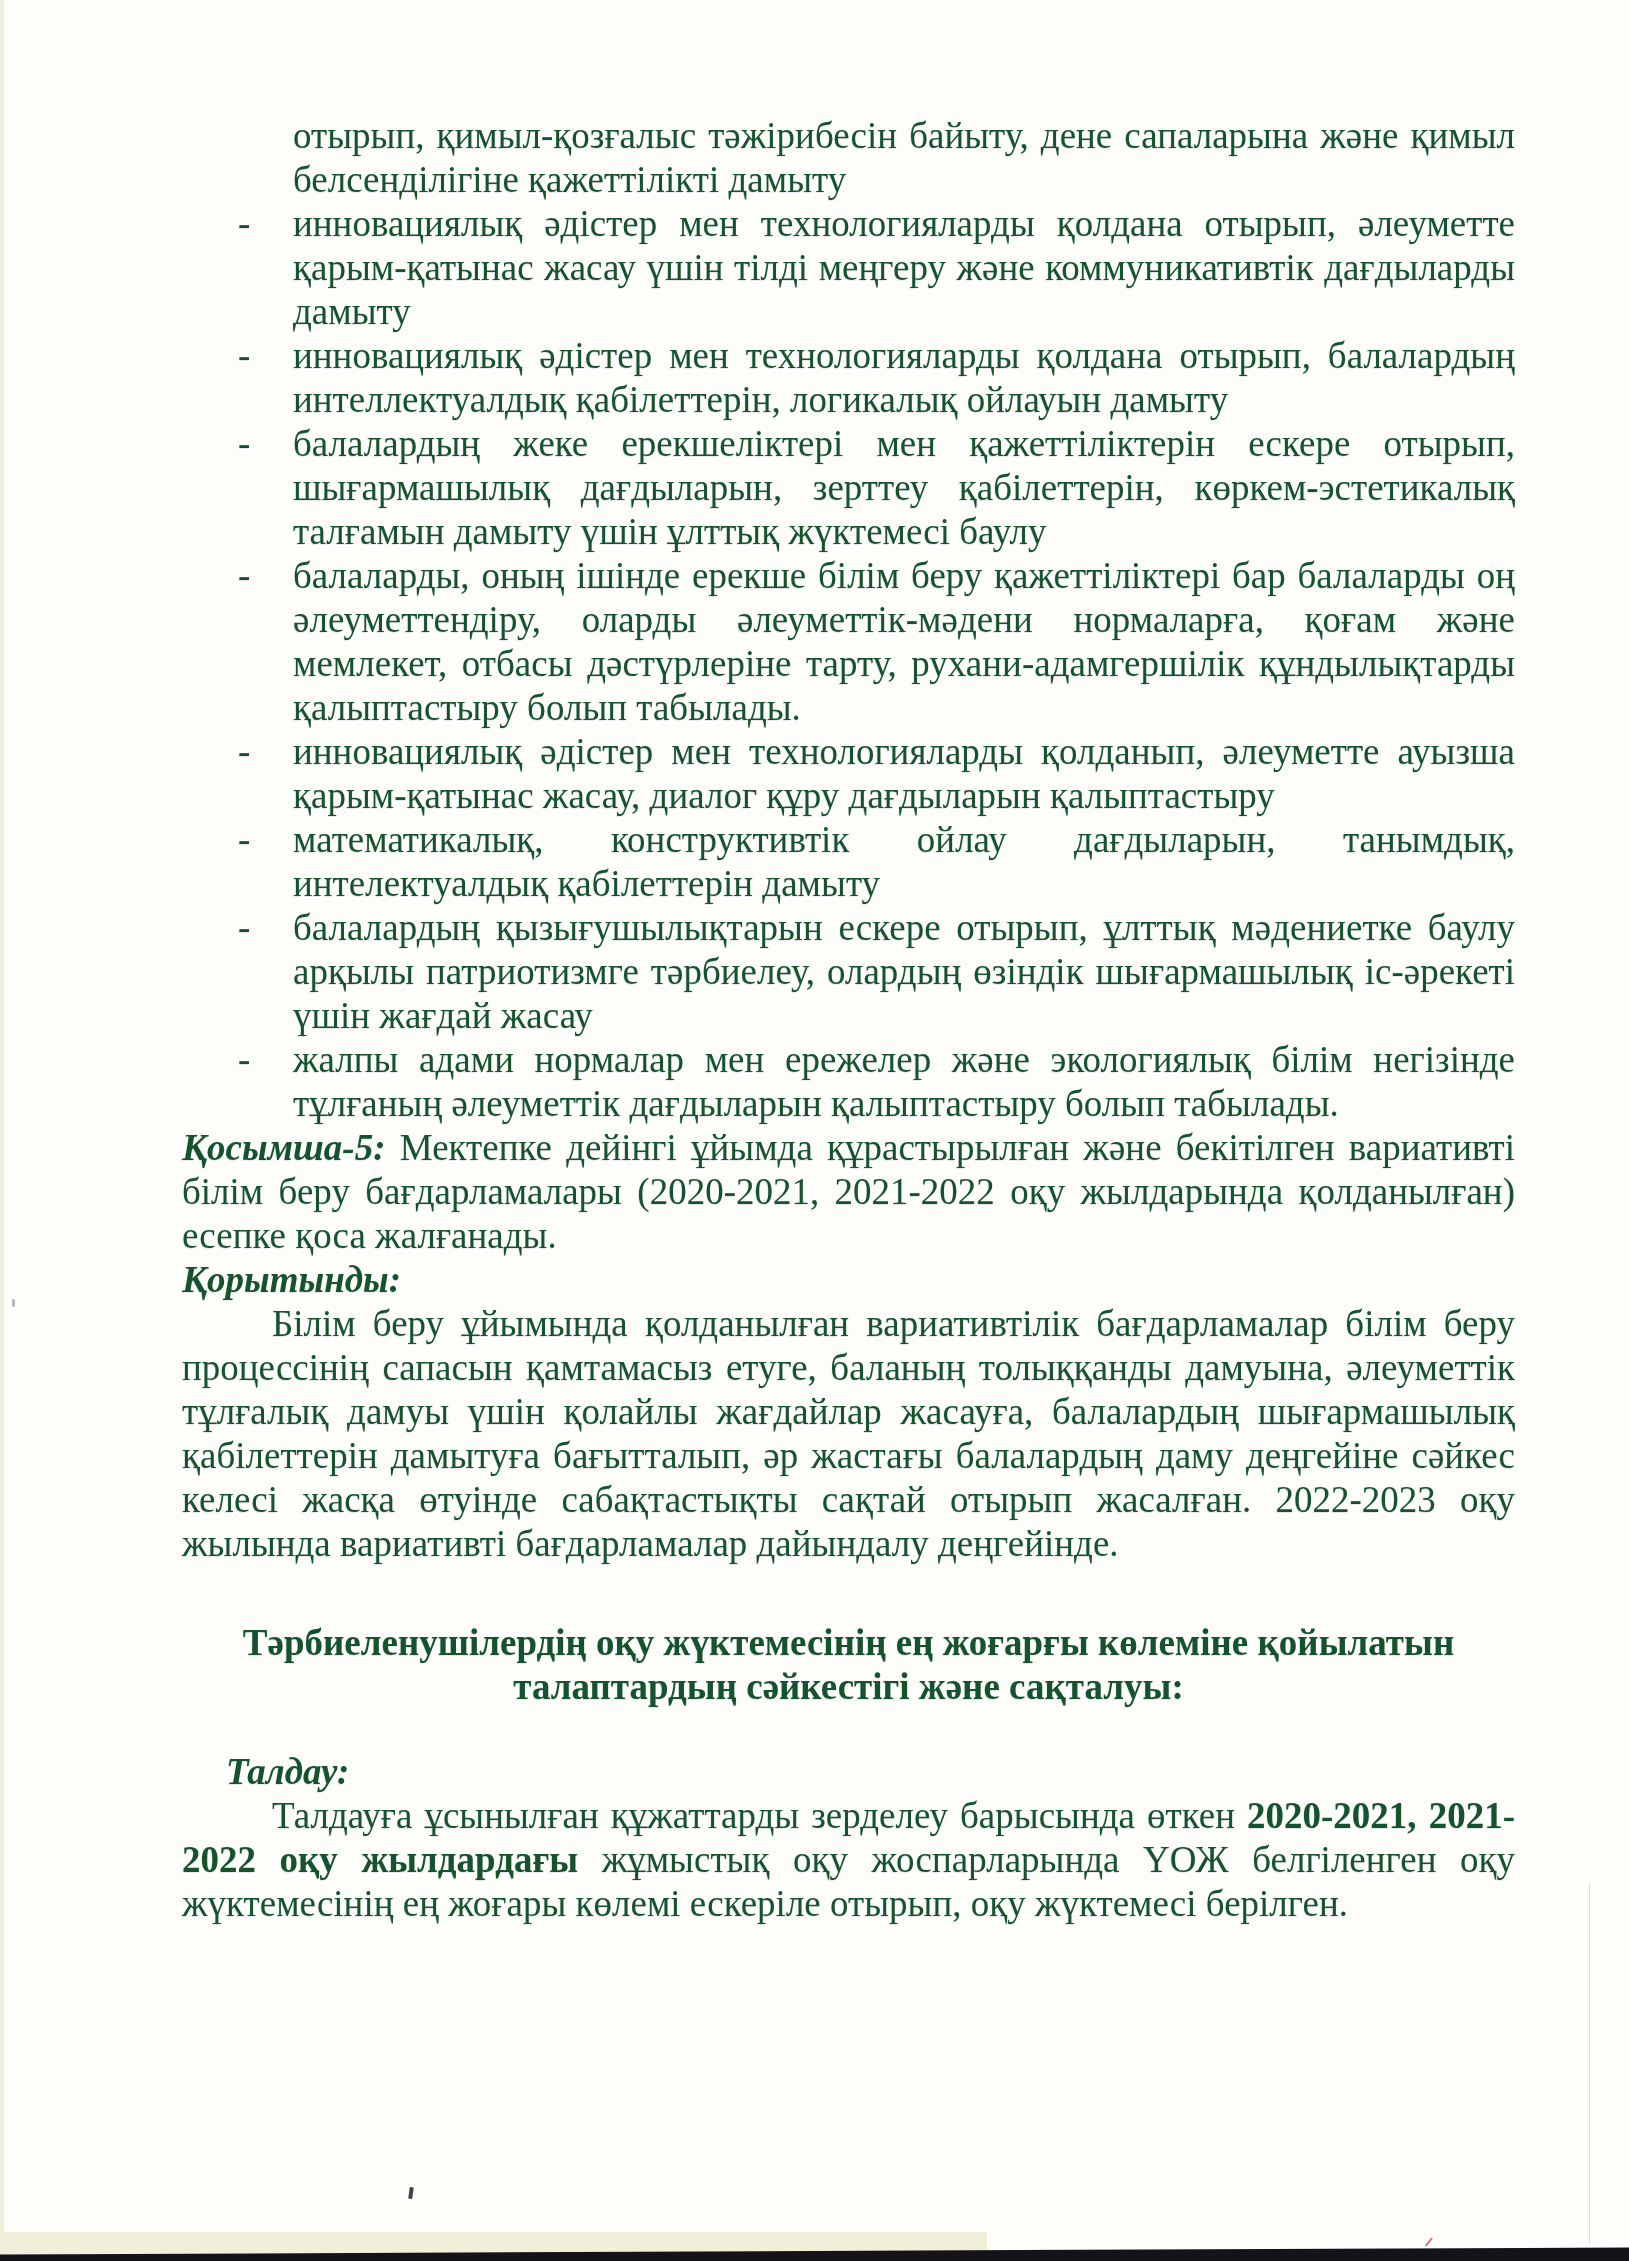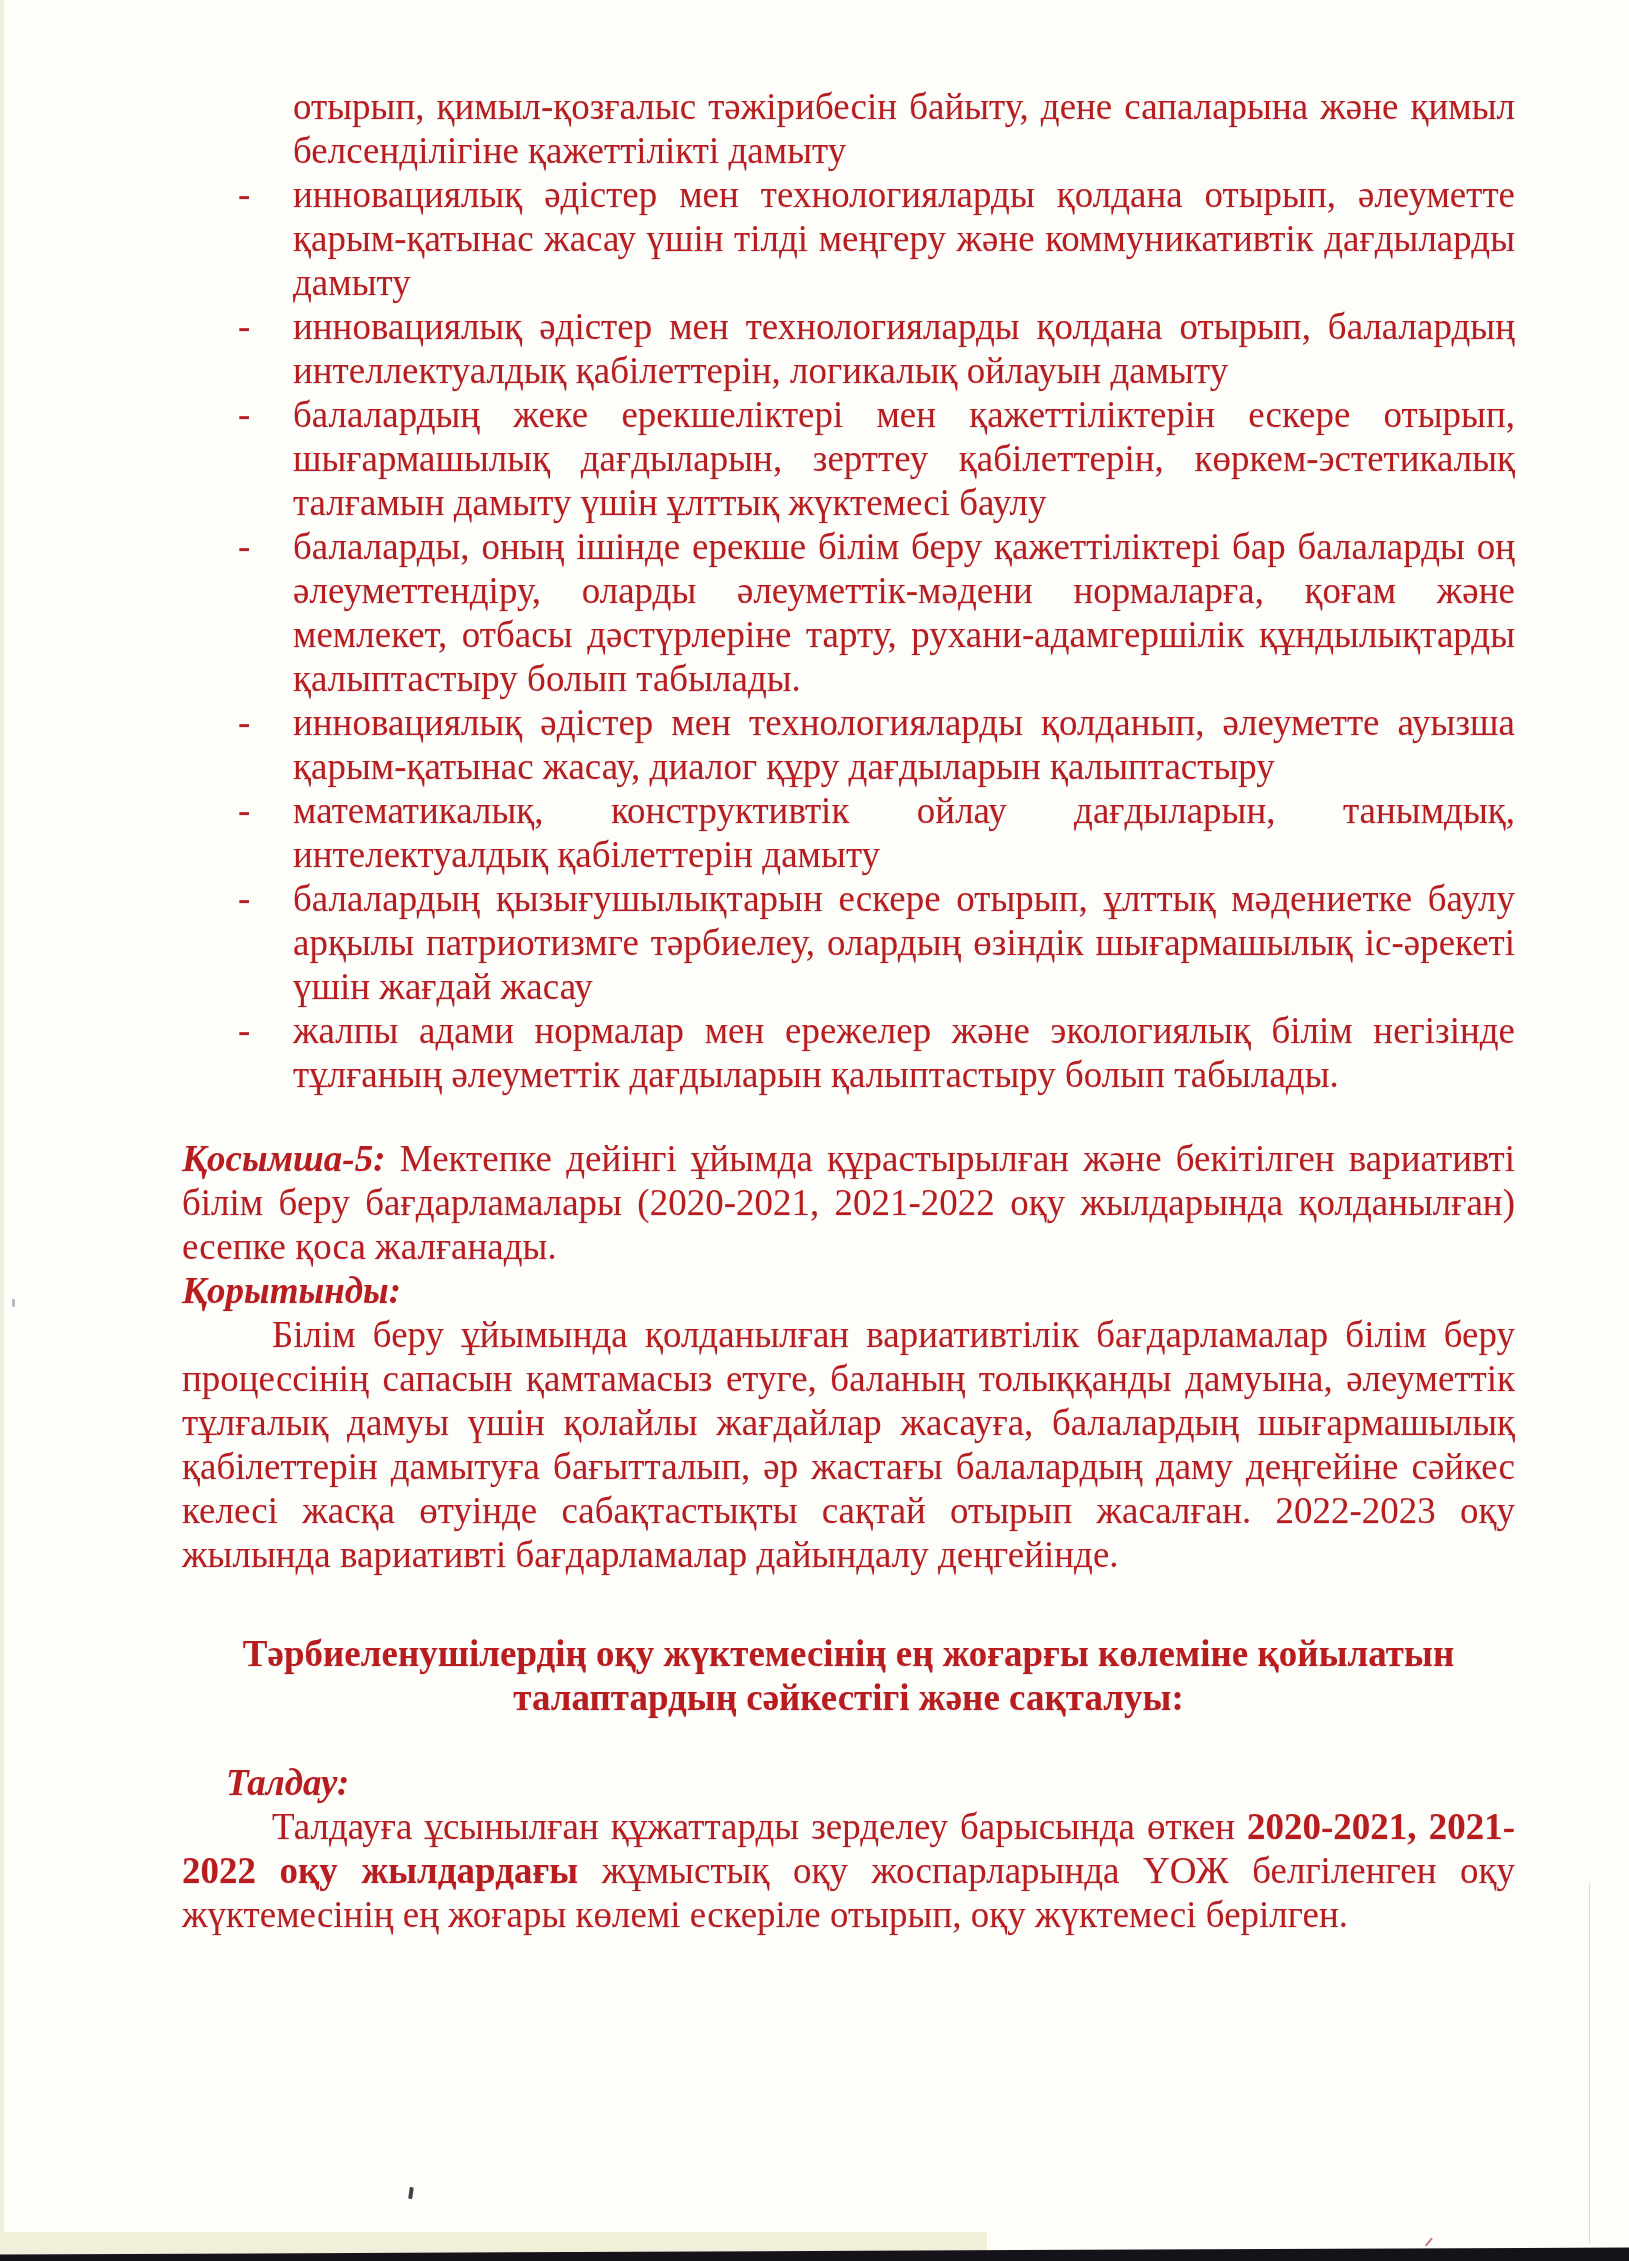--- a/index.html
+++ b/index.html
@@ -4,31 +4,31 @@
 <style>
   * { margin:0; padding:0; box-sizing:border-box; }
   html, body { width:1630px; height:2261px; }
   body { position:relative; overflow:hidden; background:#ffffff;
          font-family:"Liberation Serif","DejaVu Serif",serif; }
   .page { position:absolute; inset:0; background:#fdfdfa; }
   .paper-edge-left { position:absolute; left:0; top:0; bottom:0; width:3.9px; background:#f2efdf; }
   .paper-edge-right { position:absolute; right:40px; top:1883px; height:361px; width:1.3px;
                       background:rgba(160,150,120,0.32); }
 
-  .content { position:absolute; left:182px; top:85px; width:1333px;
-             color:#b91c1c; font-size:37px; line-height:44px; text-align:justify;
+  .content { position:absolute; left:182px; top:114px; width:1333px;
+             color:#14532d; font-size:37px; line-height:44px; text-align:justify;
              text-shadow:-0.6px 1.3px 0 rgba(130,90,170,0.15); }
 
   .continuation { margin-left:111px; }
 
   ul.goals { list-style:none; margin:0; padding:0 0 0 111px; }
   ul.goals li { position:relative; }
   .dash { position:absolute; left:-55px; top:0; }
 
-  .p-appendix { margin-top:40px; }
+  .p-appendix { }
   .bi { font-weight:bold; font-style:italic; }
   .b  { font-weight:bold; }
   .indent { text-indent:90px; }
 
   .h-center { font-weight:bold; text-align:center; text-indent:0; }
   .h1w { max-width:1225px; margin:64px auto 0; }
   .h2w { max-width:1296px; margin:55px auto 0;text-align:center; }
   .analysis-label { margin-top:41px;margin-left:44px; }
 
   .scan-cream { position:absolute; left:0; bottom:5.8px; width:987px; height:23px;

